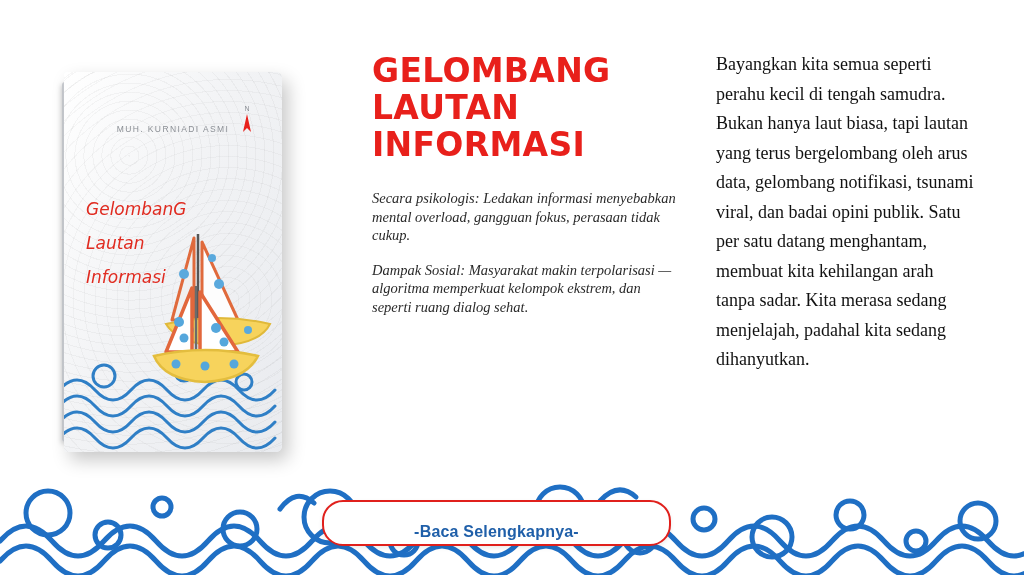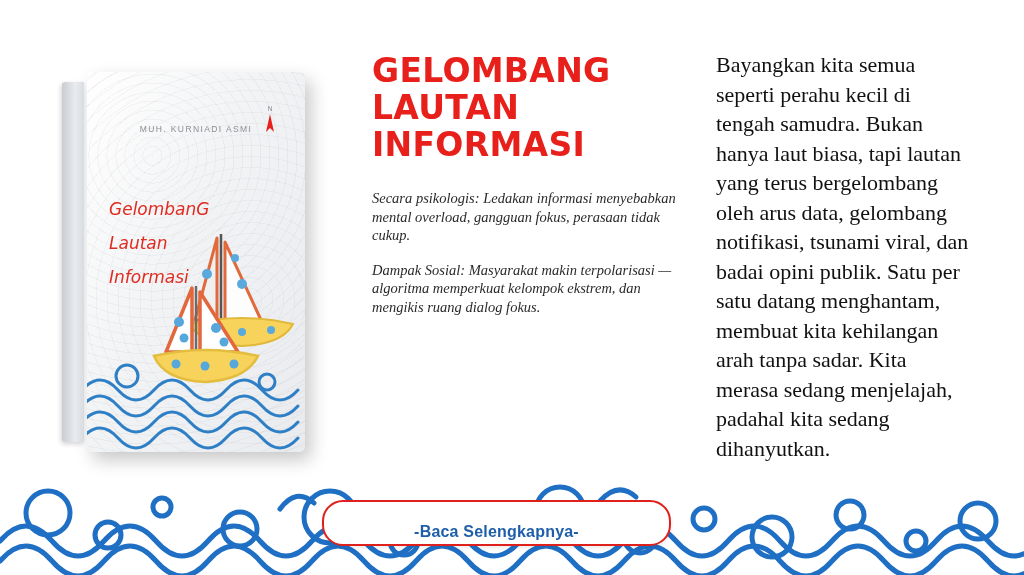--- a/index.html
+++ b/index.html
@@ -39,21 +39,21 @@
     left: 0;
     top: 10px;
     width: 22px;
     height: 360px;
     background: linear-gradient(to right, #c9ccd1, #e9ebee 60%, #dfe2e6);
     border-radius: 3px 0 0 3px;
     box-shadow: -1px 2px 5px rgba(0,0,0,.18);
   }
   .book-front {
     position: absolute;
-    left: 25px;
+    left: 2px;
     top: 0px;
     width: 218px;
     height: 380px;
     background: #f4f5f7;
     border-radius: 2px 6px 6px 2px;
     box-shadow: 6px 8px 18px rgba(0,0,0,.22);
     overflow: hidden;
   }
   .book-texture {
     position: absolute;
@@ -140,21 +140,21 @@
     height: 120px;
   }
 
   
   .right-col {
     position: absolute;
     left: 716px;
     top: 50px;
     width: 258px;
     font-family: "Liberation Serif", serif;
-    font-size: 22px;
+    font-size: 18px;
     line-height: 29.5px;
     color: #111111;
   }
 
   
   .cta {
     position: absolute;
     left: 322px;
     top: 500px;
     width: 345px;
@@ -227,21 +227,21 @@
     </div>
   </div>
 
   <div class="mid-col">
     <h1 class="headline">
       <span>GELOMBANG</span><br>
       <span>LAUTAN</span><br>
       <span>INFORMASI</span>
     </h1>
     <p class="mid-para">Secara psikologis: Ledakan informasi menyebabkan mental overload, gangguan fokus, perasaan tidak cukup.</p>
-    <p class="mid-para">Dampak Sosial: Masyarakat makin terpolarisasi — algoritma memperkuat kelompok ekstrem, dan mengikis ruang dialog fokus.</p>
+    <p class="mid-para">Dampak Sosial: Masyarakat makin terpolarisasi — algoritma memperkuat kelompok ekstrem, dan seperti ruang dialog sehat.</p>
   </div>
 
   <svg class="mid-boat" viewBox="0 0 130 120">
     <path d="M52 6 L52 70 L26 70 Z" fill="#ffffff" stroke="#e2673c" stroke-width="3.5" stroke-linejoin="round"></path>
     <path d="M60 10 L60 70 L98 70 Z" fill="#ffffff" stroke="#e2673c" stroke-width="3.5" stroke-linejoin="round"></path>
     <line x1="56" y1="4" x2="56" y2="86" stroke="#6b6b6b" stroke-width="2.5"></line>
     <circle cx="39" cy="40" r="5" fill="#55a7dc"></circle>
     <circle cx="44" cy="56" r="4.5" fill="#55a7dc"></circle>
     <circle cx="76" cy="46" r="5" fill="#55a7dc"></circle>
     <circle cx="84" cy="60" r="4.5" fill="#55a7dc"></circle>

